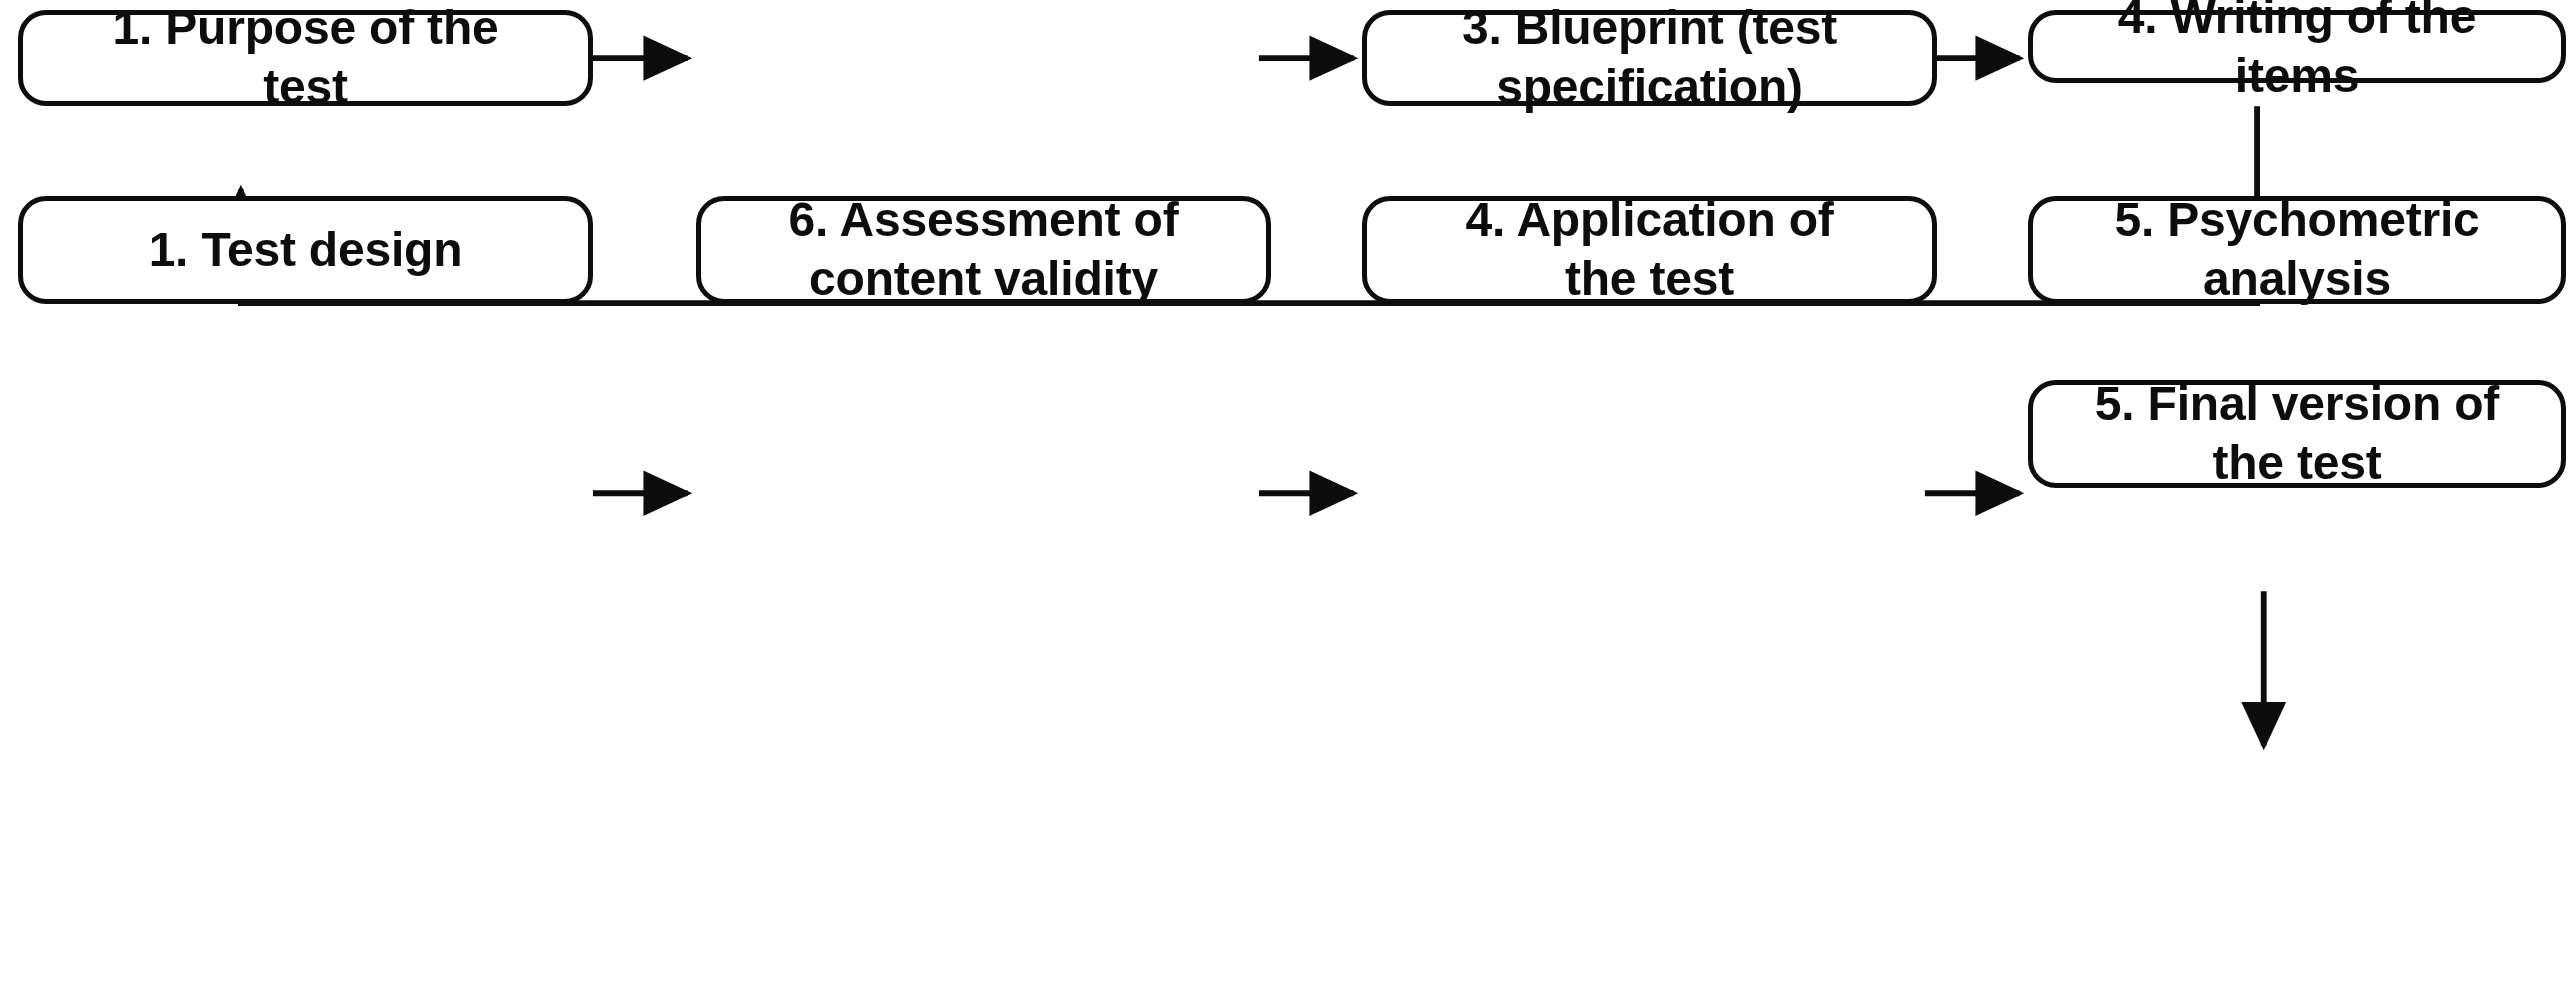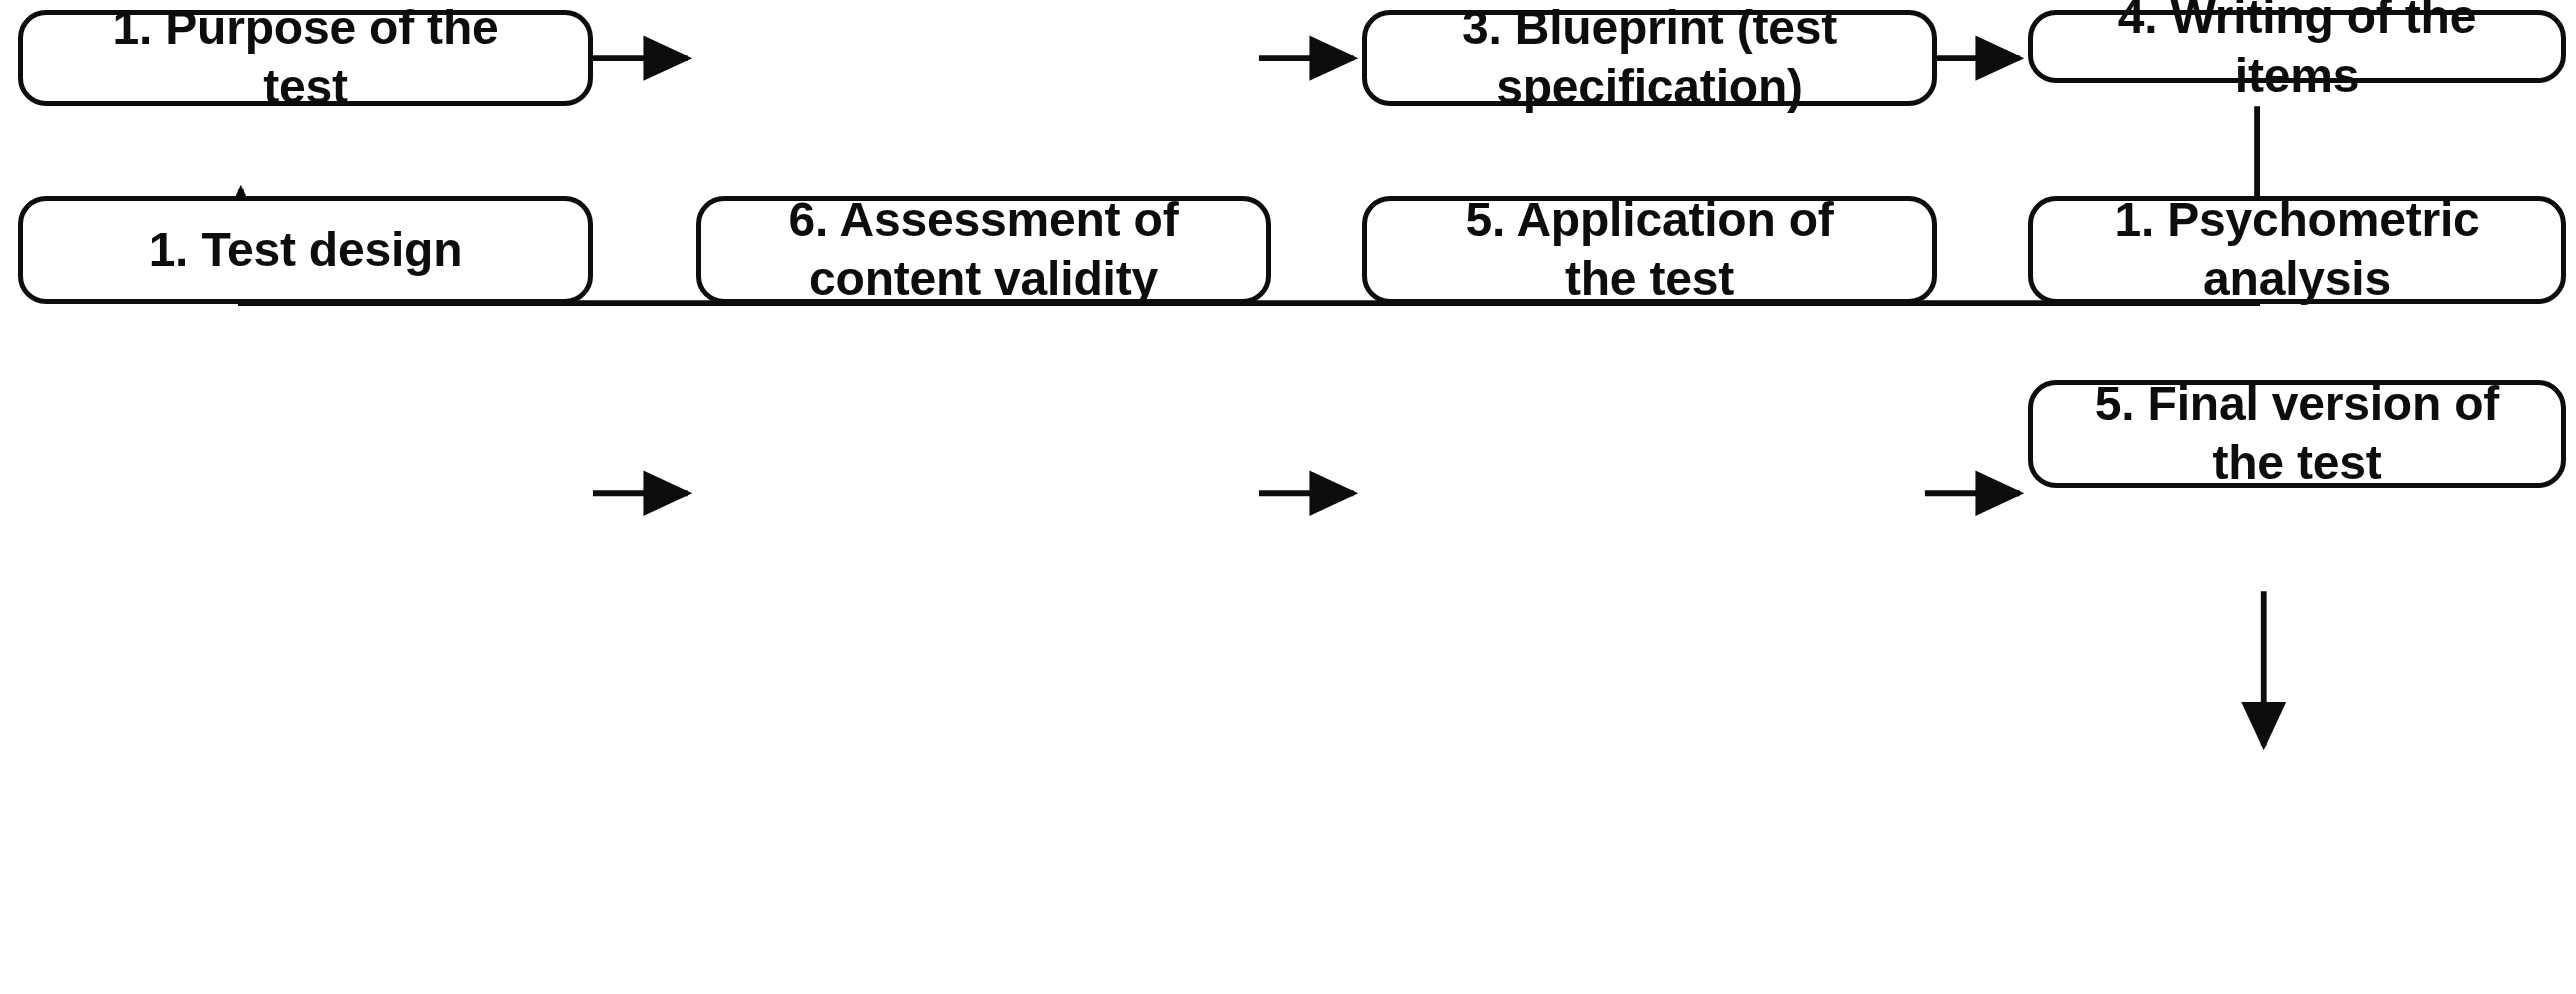--- a/index.html
+++ b/index.html
@@ -94,26 +94,26 @@
   <div class="node" style="left:18px; top:196px; width:575px; height:108px;">
     <span class="node-label">1. Test design</span>
   </div>
 
   <div class="node" style="left:696px; top:196px; width:575px; height:108px;text-align:center;">
     <span class="node-label">6. Assessment of
 content validity</span>
   </div>
 
   <div class="node" style="left:1362px; top:196px; width:575px; height:108px;">
-    <span class="node-label">5. Application of
+    <span class="node-label">4. Application of
 the test</span>
   </div>
 
   <div class="node" style="left:2028px; top:196px; width:538px; height:108px;">
-    <span class="node-label">1. Psychometric
+    <span class="node-label">5. Psychometric
 analysis</span>
   </div>
 
   <div class="node" style="left:2028px; top:380px; width:538px; height:108px;">
     <span class="node-label">5. Final version of
 the test</span>
   </div>
 
 </div>
 

